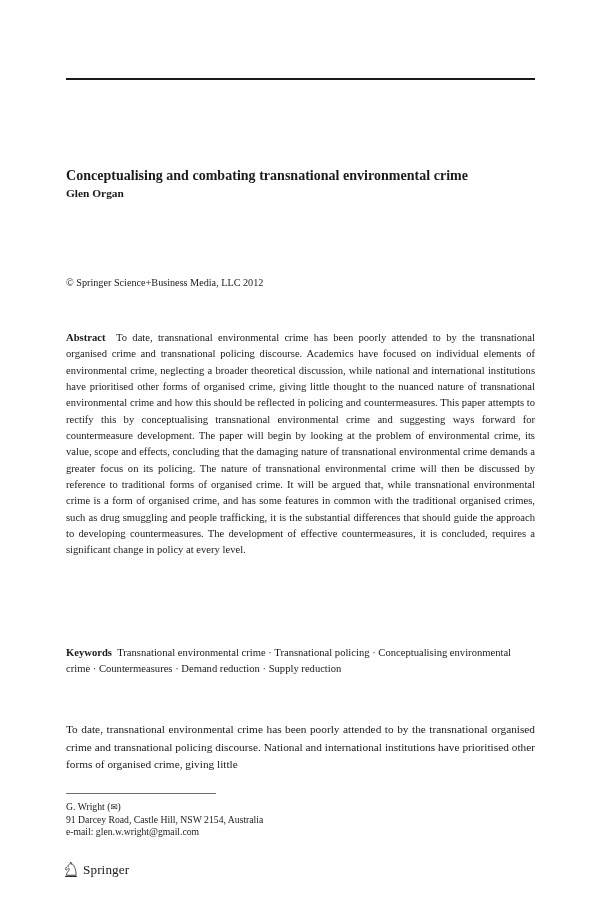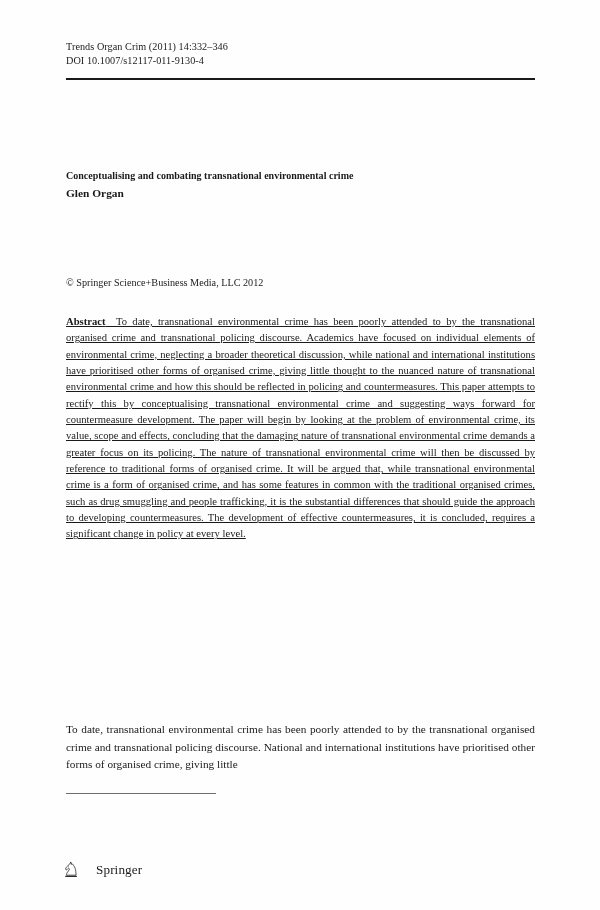--- a/index.html
+++ b/index.html
@@ -42,21 +42,21 @@
     left: 66px;
     top: 78px;
     width: 469px;
     height: 1.6px;
     background: #1a1a1a;
   }
 
   
   .title {
     top: 120px;
-    font-size: 10px;
+    font-size: 14px;
     line-height: 21px;
     font-weight: bold;
     letter-spacing: 0.02px;
     margin-top: 45px;
   }
 
   .author {
     top: 185px;
     font-size: 11.4px;
     font-weight: bold;
@@ -66,27 +66,26 @@
   
   .pubinfo {
     top: 276px;
     font-size: 10.2px;
     line-height: 13.6px;
   }
   .pubinfo div { white-space: nowrap; }
 
   
   .abstract {
-    top: 314px;
+    top: 330px;
     font-size: 10.6px;
     line-height: 16.35px;
     text-align: justify;
     text-justify: inter-word;
     hyphens: manual;
-    text-decoration: underline;
   }
   .abstract .lead {
     font-weight: bold;
   }
 
   
   .keywords {
     top: 645px;
     font-size: 10.6px;
     line-height: 16.3px;
@@ -128,61 +127,65 @@
     top: -0.5px;
   }
 
   
   .springer {
     position: absolute;
     left: 64px;
     top: 861px;
     display: flex;
     align-items: center;
-    gap: 17px;
+    gap: 4px;
     font-family: Liberation Serif, serif;
   }
   .springer-knight {
     width: 15px;
     height: 17px;
     display: block;
   }
   .springer-word {
     font-size: 13.2px;
     line-height: 15px;
     letter-spacing: 0.1px;
   }
 </style>
 </head>
 <body>
 
 <div class="page">
 
-  <div class="col journal-header">
-    <div>Trends Organ Crim (2011) 14:332–346</div>
-    <div>DOI 10.1007/s12117-011-9130-4</div>
-  </div>
 
   <div class="header-rule"></div>
 
   <h1 class="col title">Conceptualising and combating transnational environmental crime</h1>
   <div class="col author">Glen Organ</div>
 
   <div class="col pubinfo">
     <div>© Springer Science+Business Media, LLC 2012</div>
   </div>
 
   <div class="col abstract">
     <span class="lead">Abstract</span><span>&nbsp;&nbsp;</span><span>To date, transnational environmental crime has been poorly attended to by the transnational organised crime and transnational policing discourse. Academics have focused on individual elements of environmental crime, neglecting a broader theoretical discussion, while national and international institutions have prioritised other forms of organised crime, giving little thought to the nuanced nature of transnational environmental crime and how this should be reflected in policing and countermeasures. This paper attempts to rectify this by conceptualising transnational environmental crime and suggesting ways forward for countermeasure development. The paper will begin by looking at the problem of environmental crime, its value, scope and effects, concluding that the damaging nature of transnational environmental crime demands a greater focus on its policing. The nature of transnational environmental crime will then be discussed by reference to traditional forms of organised crime. It will be argued that, while transnational environmental crime is a form of organised crime, and has some features in common with the traditional organised crimes, such as drug smuggling and people trafficking, it is the substantial differences that should guide the approach to developing countermeasures. The development of effective countermeasures, it is concluded, requires a significant change in policy at every level.</span>
   </div>
 
+  <div class="col keywords">
+    <span class="lead">Keywords</span><span>&nbsp;&nbsp;</span><span>Transnational environmental crime · Transnational policing · Conceptualising environmental crime · Countermeasures · Demand reduction · Supply reduction</span>
+  </div>
 
   <div class="col body-text">To date, transnational environmental crime has been poorly attended to by the transnational organised crime and transnational policing discourse. National and international institutions have prioritised other forms of organised crime, giving little</div>
 
   <div class="footnote-rule"></div>
+  <div class="col footnote">
+    <div><span>G. Wright (</span><span class="env-glyph">✉</span><span>)</span></div>
+    <div>91 Darcey Road, Castle Hill, NSW 2154, Australia</div>
+    <div>e-mail: glen.w.wright@gmail.com</div>
+  </div>
 
   <div class="springer">
     <svg class="springer-knight" viewBox="0 0 30 34" aria-hidden="true">
       <g fill="none" stroke="#2b2b2b" stroke-width="1.6" stroke-linejoin="round" stroke-linecap="round">
         <path d="M13.5 3.2 C11.5 6.2 9.2 8.6 6.6 10.6 C4.3 12.4 3.2 14.3 3.4 16.4 C3.5 17.6 4.2 18.2 5.1 17.8 C6.0 17.4 6.6 16.6 7.4 15.6 C8.1 14.7 8.9 14.3 9.8 14.6 C10.6 14.9 10.9 15.7 10.6 16.7 C10.0 18.8 8.4 20.6 7.0 22.4 C5.7 24.1 5.0 25.7 5.0 27.6 L5.0 28.4 L24.0 28.4 L24.0 26.0 C24.0 19.5 22.6 14.0 19.6 9.4 C18.0 6.9 16.0 4.7 13.5 3.2 Z"></path>
         <path d="M13.5 3.2 C14.4 4.4 14.8 5.6 14.6 6.9"></path>
         <circle cx="9.0" cy="11.3" r="0.9" fill="#2b2b2b" stroke="none"></circle>
       </g>
       <rect x="2.4" y="29.6" width="23.4" height="2.6" rx="0.6" fill="#2b2b2b"></rect>
     </svg>

